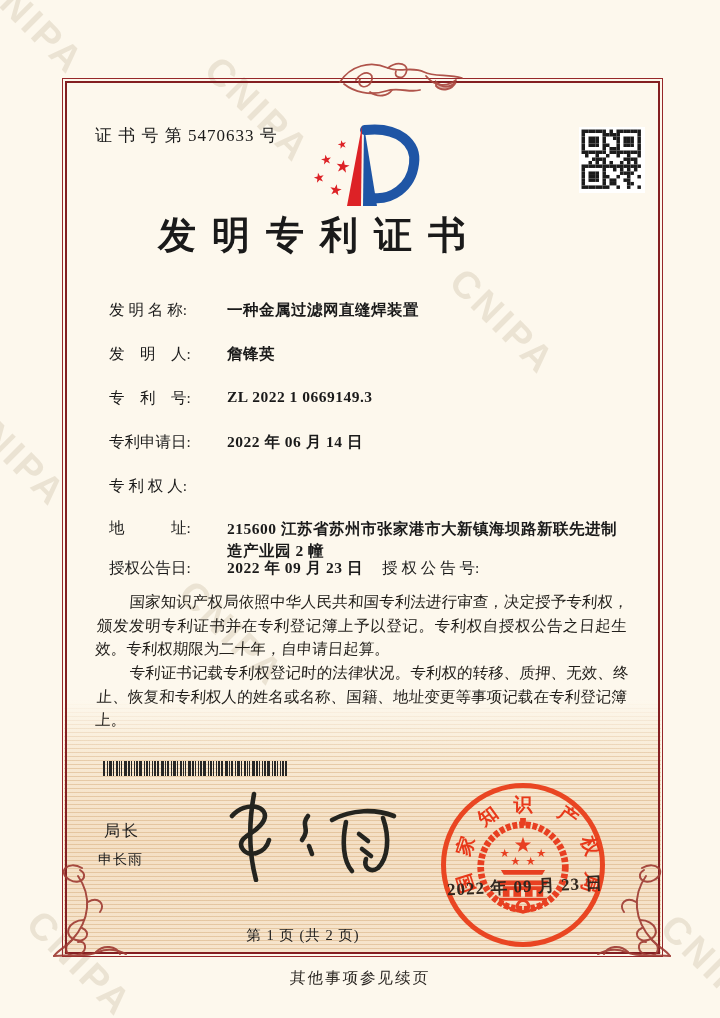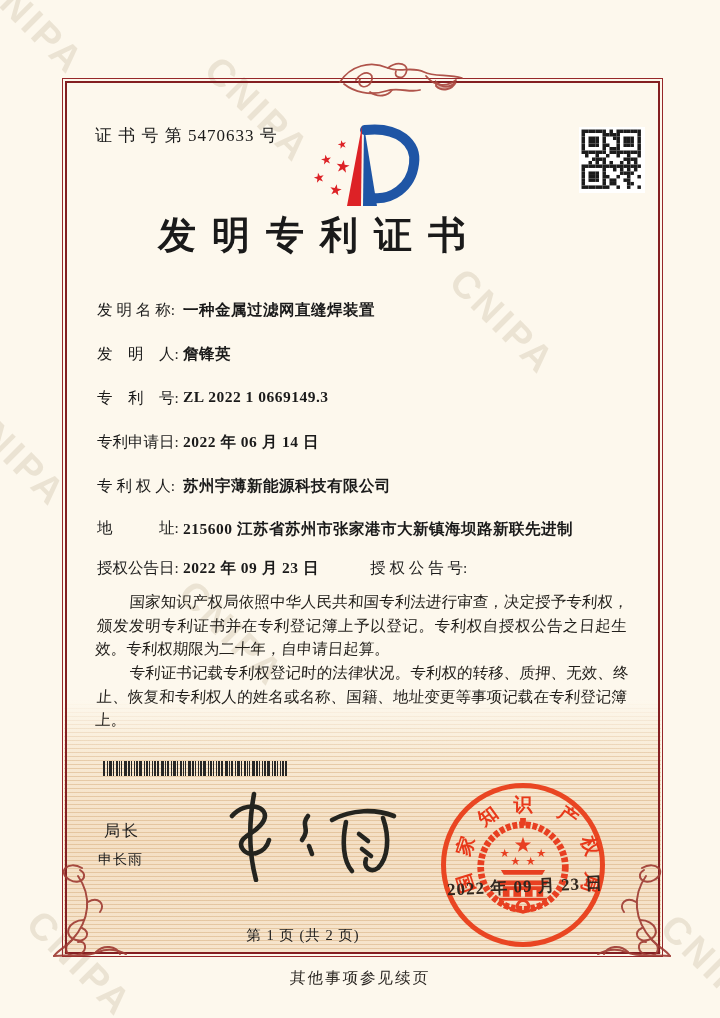--- a/index.html
+++ b/index.html
@@ -28,21 +28,21 @@
 
   
   .cert-no{left:95px;top:124px;font-size:17px;letter-spacing:1px;z-index:3;}
   .logo{left:297px;top:118px;z-index:3;}
   .qr{left:579px;top:127px;width:66px;height:66px;z-index:3;background:#fff;}
   .title{left:0;top:210px;width:624px;text-align:center;font-size:38px;font-weight:bold;
          letter-spacing:16px;text-indent:16px;z-index:3;}
 
   
   .fields{left:97px;top:296px;width:540px;z-index:3;font-size:15.5px;}
-  .frow{position:absolute;left:0;display:flex;}
+  .frow{position:absolute;left:12px;display:flex;gap:32px;}
   .flabel{display:inline-block;width:86px;white-space:pre;flex:0 0 86px;}
   .fvalue{font-weight:600;letter-spacing:.5px;}
   .addr .fvalue div{line-height:22px;}
   .r0{top:4px}.r1{top:48px}.r2{top:92px}.r3{top:136px}.r4{top:180px}.r5{top:222px}.r6{top:262px}
   .grant2{position:absolute;left:273px;top:0;display:flex;}
   .grant2 .flabel{width:102px;flex-basis:102px;}
 
   
   .body-text{left:97px;top:590px;width:530px;z-index:3;font-size:15.5px;line-height:23.5px;
              text-align:justify;color:#23201c;}
@@ -325,26 +325,26 @@
   <div class="frow r2">
     <span class="flabel">专　利　号:</span>
     <span class="fvalue">ZL 2022 1 0669149.3</span>
   </div>
   <div class="frow r3">
     <span class="flabel">专利申请日:</span>
     <span class="fvalue">2022 年 06 月 14 日</span>
   </div>
   <div class="frow r4">
     <span class="flabel">专 利 权 人:</span>
-    <span class="fvalue">苏州宇薄新能源科技有限公司</span>
   </div>
   <div class="frow r5 addr">
     <span class="flabel">地　　　址:</span>
     <span class="fvalue">
       <div>215600 江苏省苏州市张家港市大新镇海坝路新联先进制</div>
+      <div>造产业园 2 幢</div>
     </span>
   </div>
   <div class="frow r6">
     <span class="flabel">授权公告日:</span>
     <span class="fvalue">2022 年 09 月 23 日</span>
     <span class="grant2">
       <span class="flabel">授 权 公 告 号:</span>
     </span>
   </div>
 </div>

